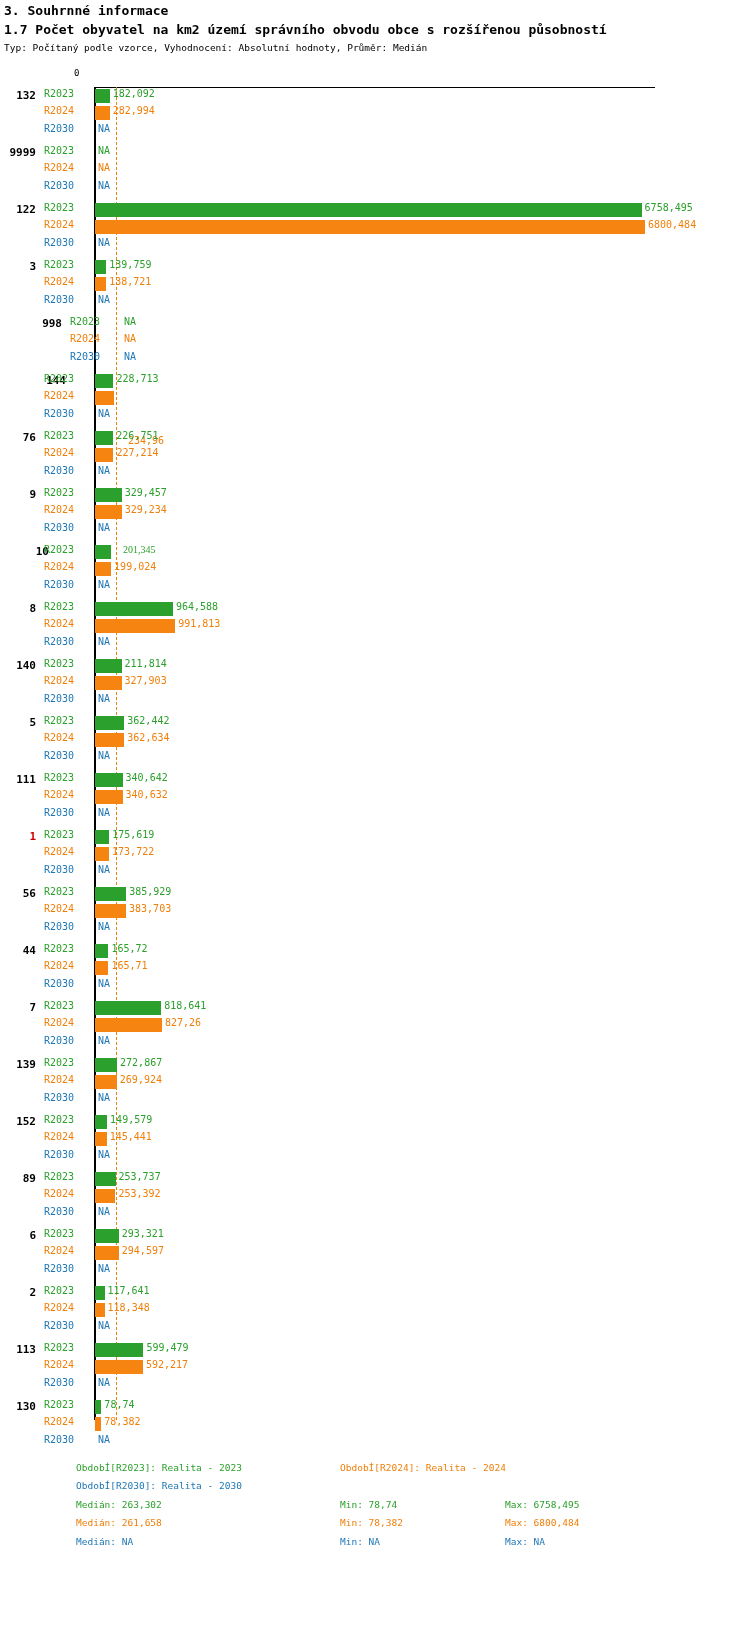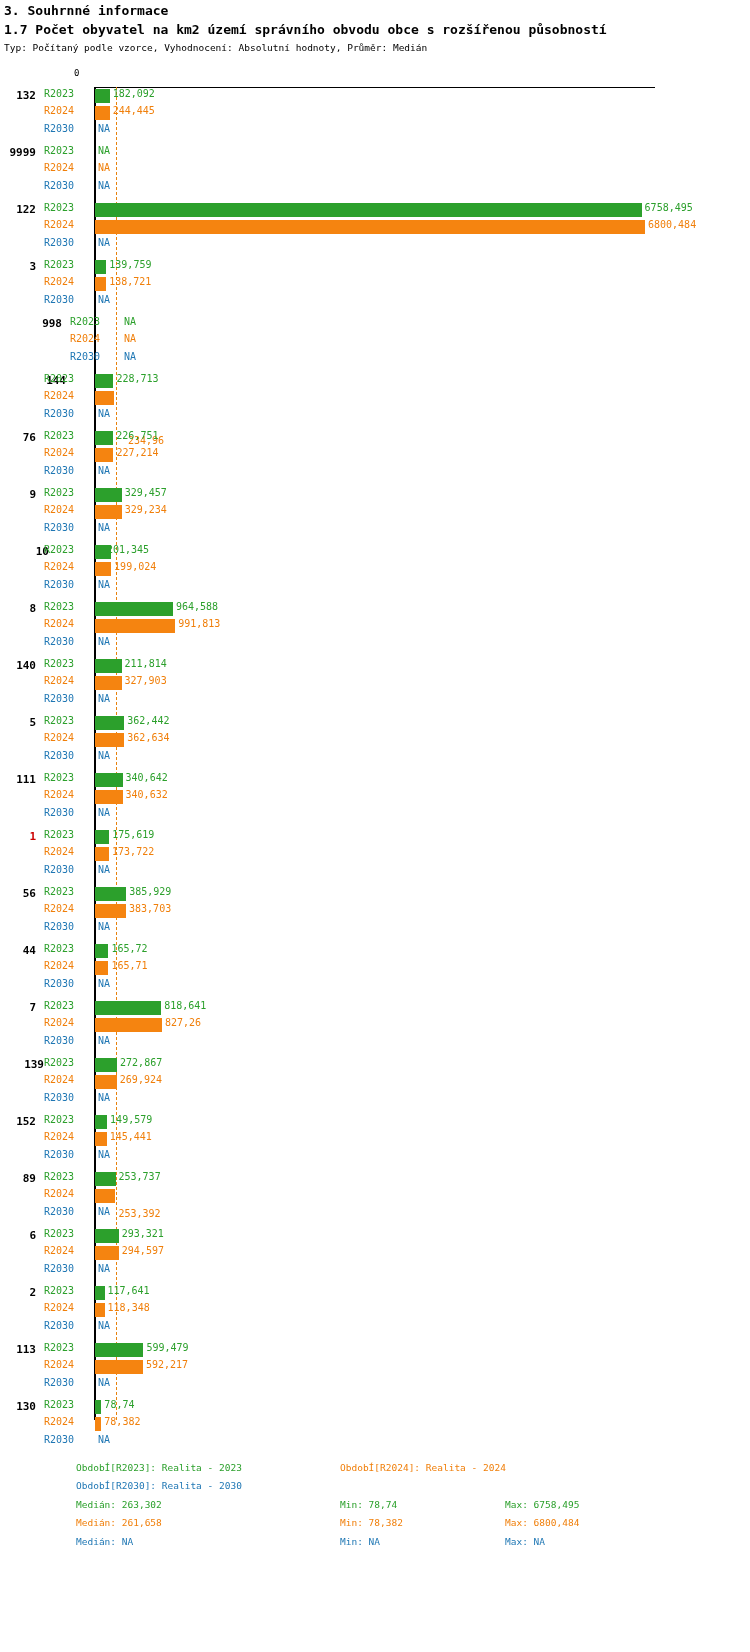--- a/index.html
+++ b/index.html
@@ -178,21 +178,21 @@
       <div class="group" style="top: 0px;">
         <div class="group-label" style="left: 0px; width: 36px;">132</div>
         <div class="row row-0">
           <span class="series-label s2023">R2023</span>
           <div class="bar s2023" style="width: 14.727px;"></div>
           <span class="bar-value s2023" style="left: 112.727px;">182,092</span>
         </div>
         <div class="row row-1">
           <span class="series-label s2024">R2024</span>
           <div class="bar s2024" style="width: 14.6312px;"></div>
-          <span class="bar-value s2024" style="left: 112.631px;">244,445</span>
+          <span class="bar-value s2024" style="left: 112.631px;">282,994</span>
         </div>
         <div class="row row-2">
           <span class="series-label s2030">R2030</span>
           <span class="bar-value s2030" style="left: 98px;">NA</span>
         </div>
       </div>
       <div class="group" style="top: 57px;">
         <div class="group-label" style="left: 0px; width: 36px;">9999</div>
         <div class="row row-0">
           <span class="series-label s2023">R2023</span>
@@ -305,21 +305,21 @@
         <div class="row row-2">
           <span class="series-label s2030">R2030</span>
           <span class="bar-value s2030" style="left: 98px;">NA</span>
         </div>
       </div>
       <div class="group" style="top: 456px;">
         <div class="group-label" style="left: 13px; width: 36px;">10</div>
         <div class="row row-0">
           <span class="series-label s2023">R2023</span>
           <div class="bar s2023" style="width: 16.2841px;"></div>
-          <span class="bar-value s2023" style="left: 107px;">201,345</span>
+          <span class="bar-value s2023" style="left: 123px; font-family: Liberation Serif, serif;">201,345</span>
         </div>
         <div class="row row-1">
           <span class="series-label s2024">R2024</span>
           <div class="bar s2024" style="width: 16.0964px;"></div>
           <span class="bar-value s2024" style="left: 114.096px;">199,024</span>
         </div>
         <div class="row row-2">
           <span class="series-label s2030">R2030</span>
           <span class="bar-value s2030" style="left: 98px;">NA</span>
         </div>
@@ -454,21 +454,21 @@
           <span class="series-label s2024">R2024</span>
           <div class="bar s2024" style="width: 66.906px;"></div>
           <span class="bar-value s2024" style="left: 164.906px;">827,26</span>
         </div>
         <div class="row row-2">
           <span class="series-label s2030">R2030</span>
           <span class="bar-value s2030" style="left: 98px;">NA</span>
         </div>
       </div>
       <div class="group" style="top: 969px;">
-        <div class="group-label" style="left: 8px; width: 36px;">139</div>
+        <div class="group-label" style="left: 0px; width: 36px;">139</div>
         <div class="row row-0">
           <span class="series-label s2023">R2023</span>
           <div class="bar s2023" style="width: 22.0686px;"></div>
           <span class="bar-value s2023" style="left: 120.069px;">272,867</span>
         </div>
         <div class="row row-1">
           <span class="series-label s2024">R2024</span>
           <div class="bar s2024" style="width: 21.8305px;"></div>
           <span class="bar-value s2024" style="left: 119.831px;">269,924</span>
         </div>
@@ -497,21 +497,21 @@
       <div class="group" style="top: 1083px;">
         <div class="group-label" style="left: 0px; width: 36px;">89</div>
         <div class="row row-0">
           <span class="series-label s2023">R2023</span>
           <div class="bar s2023" style="width: 20.5214px;"></div>
           <span class="bar-value s2023" style="left: 118.521px;">253,737</span>
         </div>
         <div class="row row-1">
           <span class="series-label s2024">R2024</span>
           <div class="bar s2024" style="width: 20.4935px;"></div>
-          <span class="bar-value s2024" style="left: 118.493px; margin-top: 20px;">253,392</span>
+          <span class="bar-value s2024" style="left: 118.493px;">253,392</span>
         </div>
         <div class="row row-2">
           <span class="series-label s2030">R2030</span>
           <span class="bar-value s2030" style="left: 98px;">NA</span>
         </div>
       </div>
       <div class="group" style="top: 1140px;">
         <div class="group-label" style="left: 0px; width: 36px;">6</div>
         <div class="row row-0">
           <span class="series-label s2023">R2023</span>

